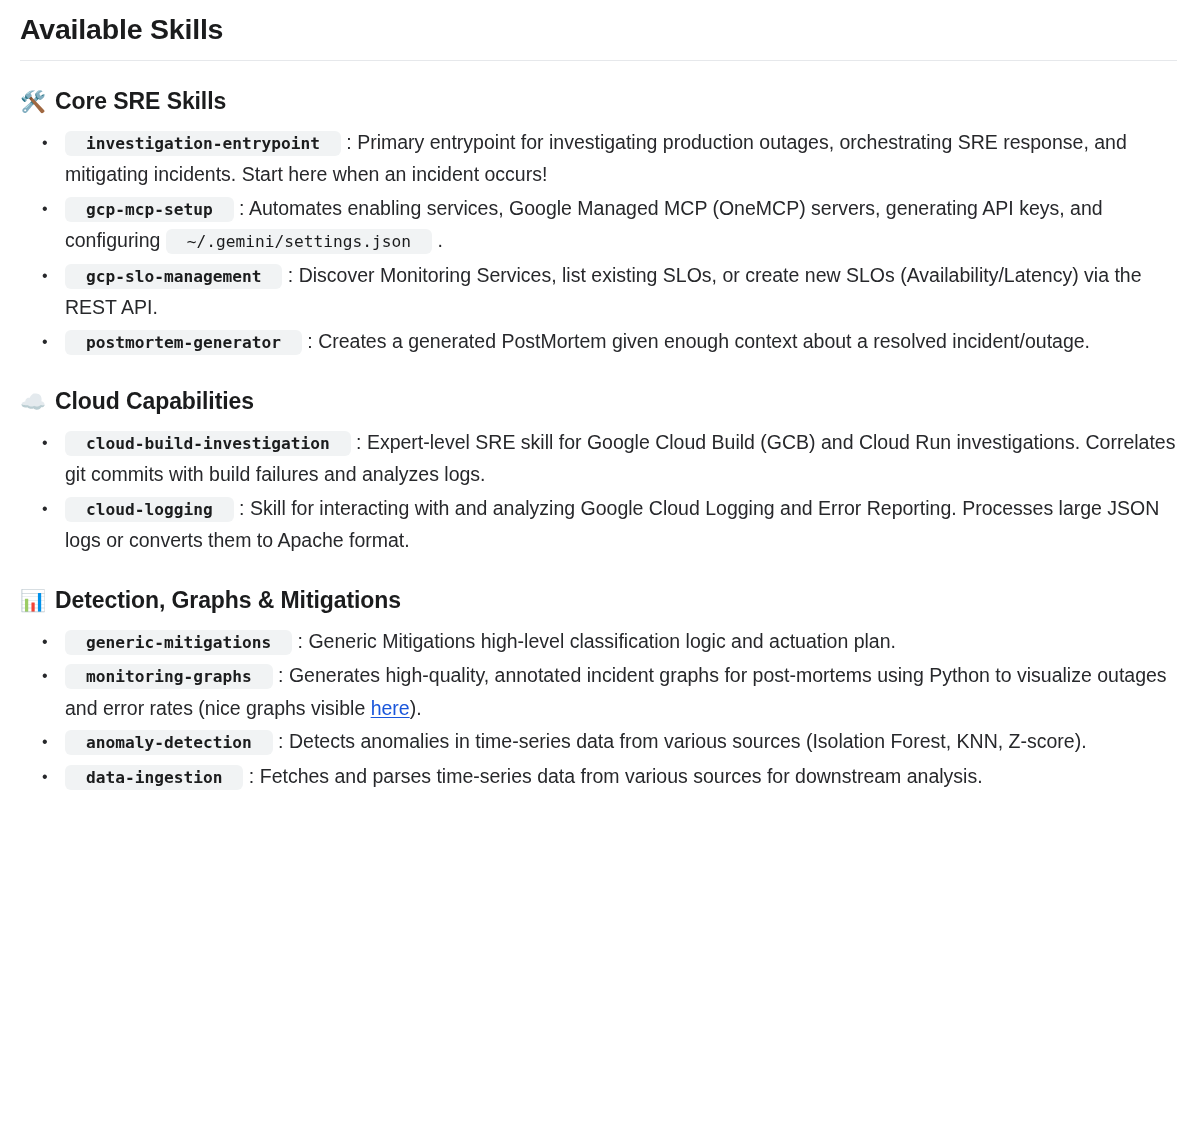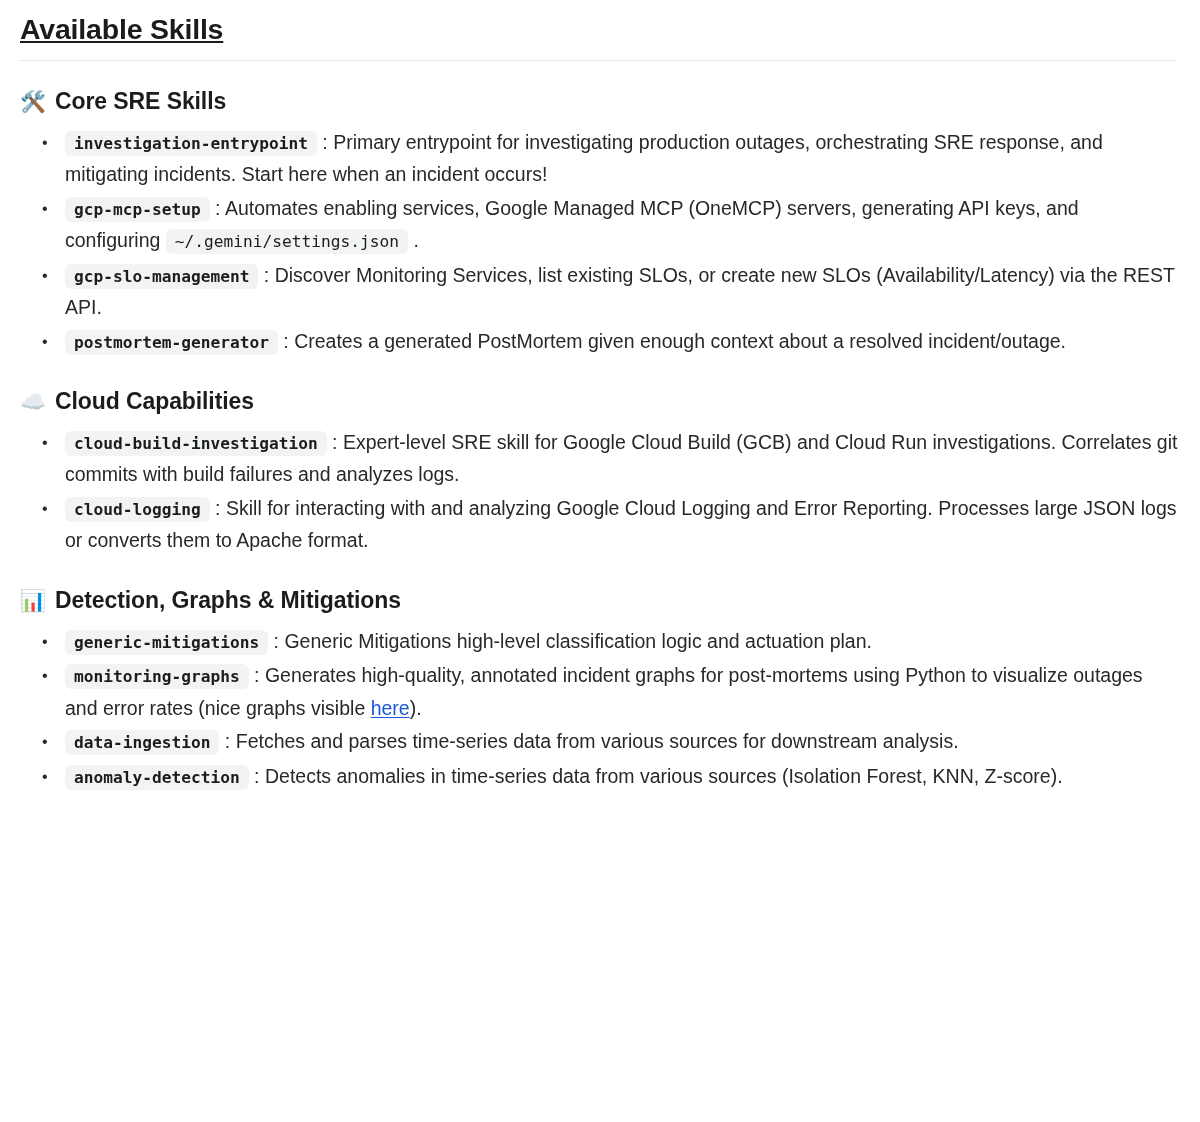--- a/index.html
+++ b/index.html
@@ -19,21 +19,20 @@
     box-sizing: border-box;
     width: 1200px;
   }
   h1.doc-title {
     font-size: 28.5px;
     line-height: 1.25;
     font-weight: bold;
     letter-spacing: -0.2px;
     color: #1b1c1d;
     margin: 0 0 12px 0;
-    text-decoration: underline;
   }
   .divider {
     height: 1px;
     background: #e6e8eb;
     border: 0;
     margin: 0 0 26px 0;
     width: 1157px;
   }
   h2.section-title {
     font-size: 23px;
@@ -76,21 +75,21 @@
     top: 0;
     font-size: 16px;
     line-height: 31.5px;
     color: #27282b;
   }
   code.inline {
     font-family: "DejaVu Sans Mono", monospace;
     font-size: 16.2px;
     background: #f1f3f4;
     border-radius: 6px;
-    padding: 3px 9px;
+    padding: 3px 21px;
     color: #1b1c1d;
     white-space: nowrap;
   }
   code.inline.bold { font-weight: bold; }
   a.inline-link {
     color: #1a56db;
     text-decoration: underline;
     text-underline-offset: 2px;
   }
 </style>
@@ -124,18 +123,18 @@
         </ul>
       </div>
       <div class="section">
         <h2 class="section-title">
           <span class="emoji">📊</span>
           <span>Detection, Graphs &amp; Mitigations</span>
         </h2>
         <ul class="skill-list">
           <li><code class="inline bold">generic-mitigations</code><span> : </span><span>Generic Mitigations high-level classification logic and actuation plan.</span></li>
           <li><code class="inline bold">monitoring-graphs</code><span> : </span><span>Generates high-quality, annotated incident graphs for post-mortems using Python to visualize outages and error rates (nice graphs visible </span><a class="inline-link" href="#">here</a><span>).</span></li>
+          <li><code class="inline bold">anomaly-detection</code><span> : </span><span>Detects anomalies in time-series data from various sources (Isolation Forest, KNN, Z-score).</span></li>
           <li><code class="inline bold">data-ingestion</code><span> : </span><span>Fetches and parses time-series data from various sources for downstream analysis.</span></li>
-          <li><code class="inline bold">anomaly-detection</code><span> : </span><span>Detects anomalies in time-series data from various sources (Isolation Forest, KNN, Z-score).</span></li>
         </ul>
       </div>
     </div>
 </div>
 
 </body></html>

